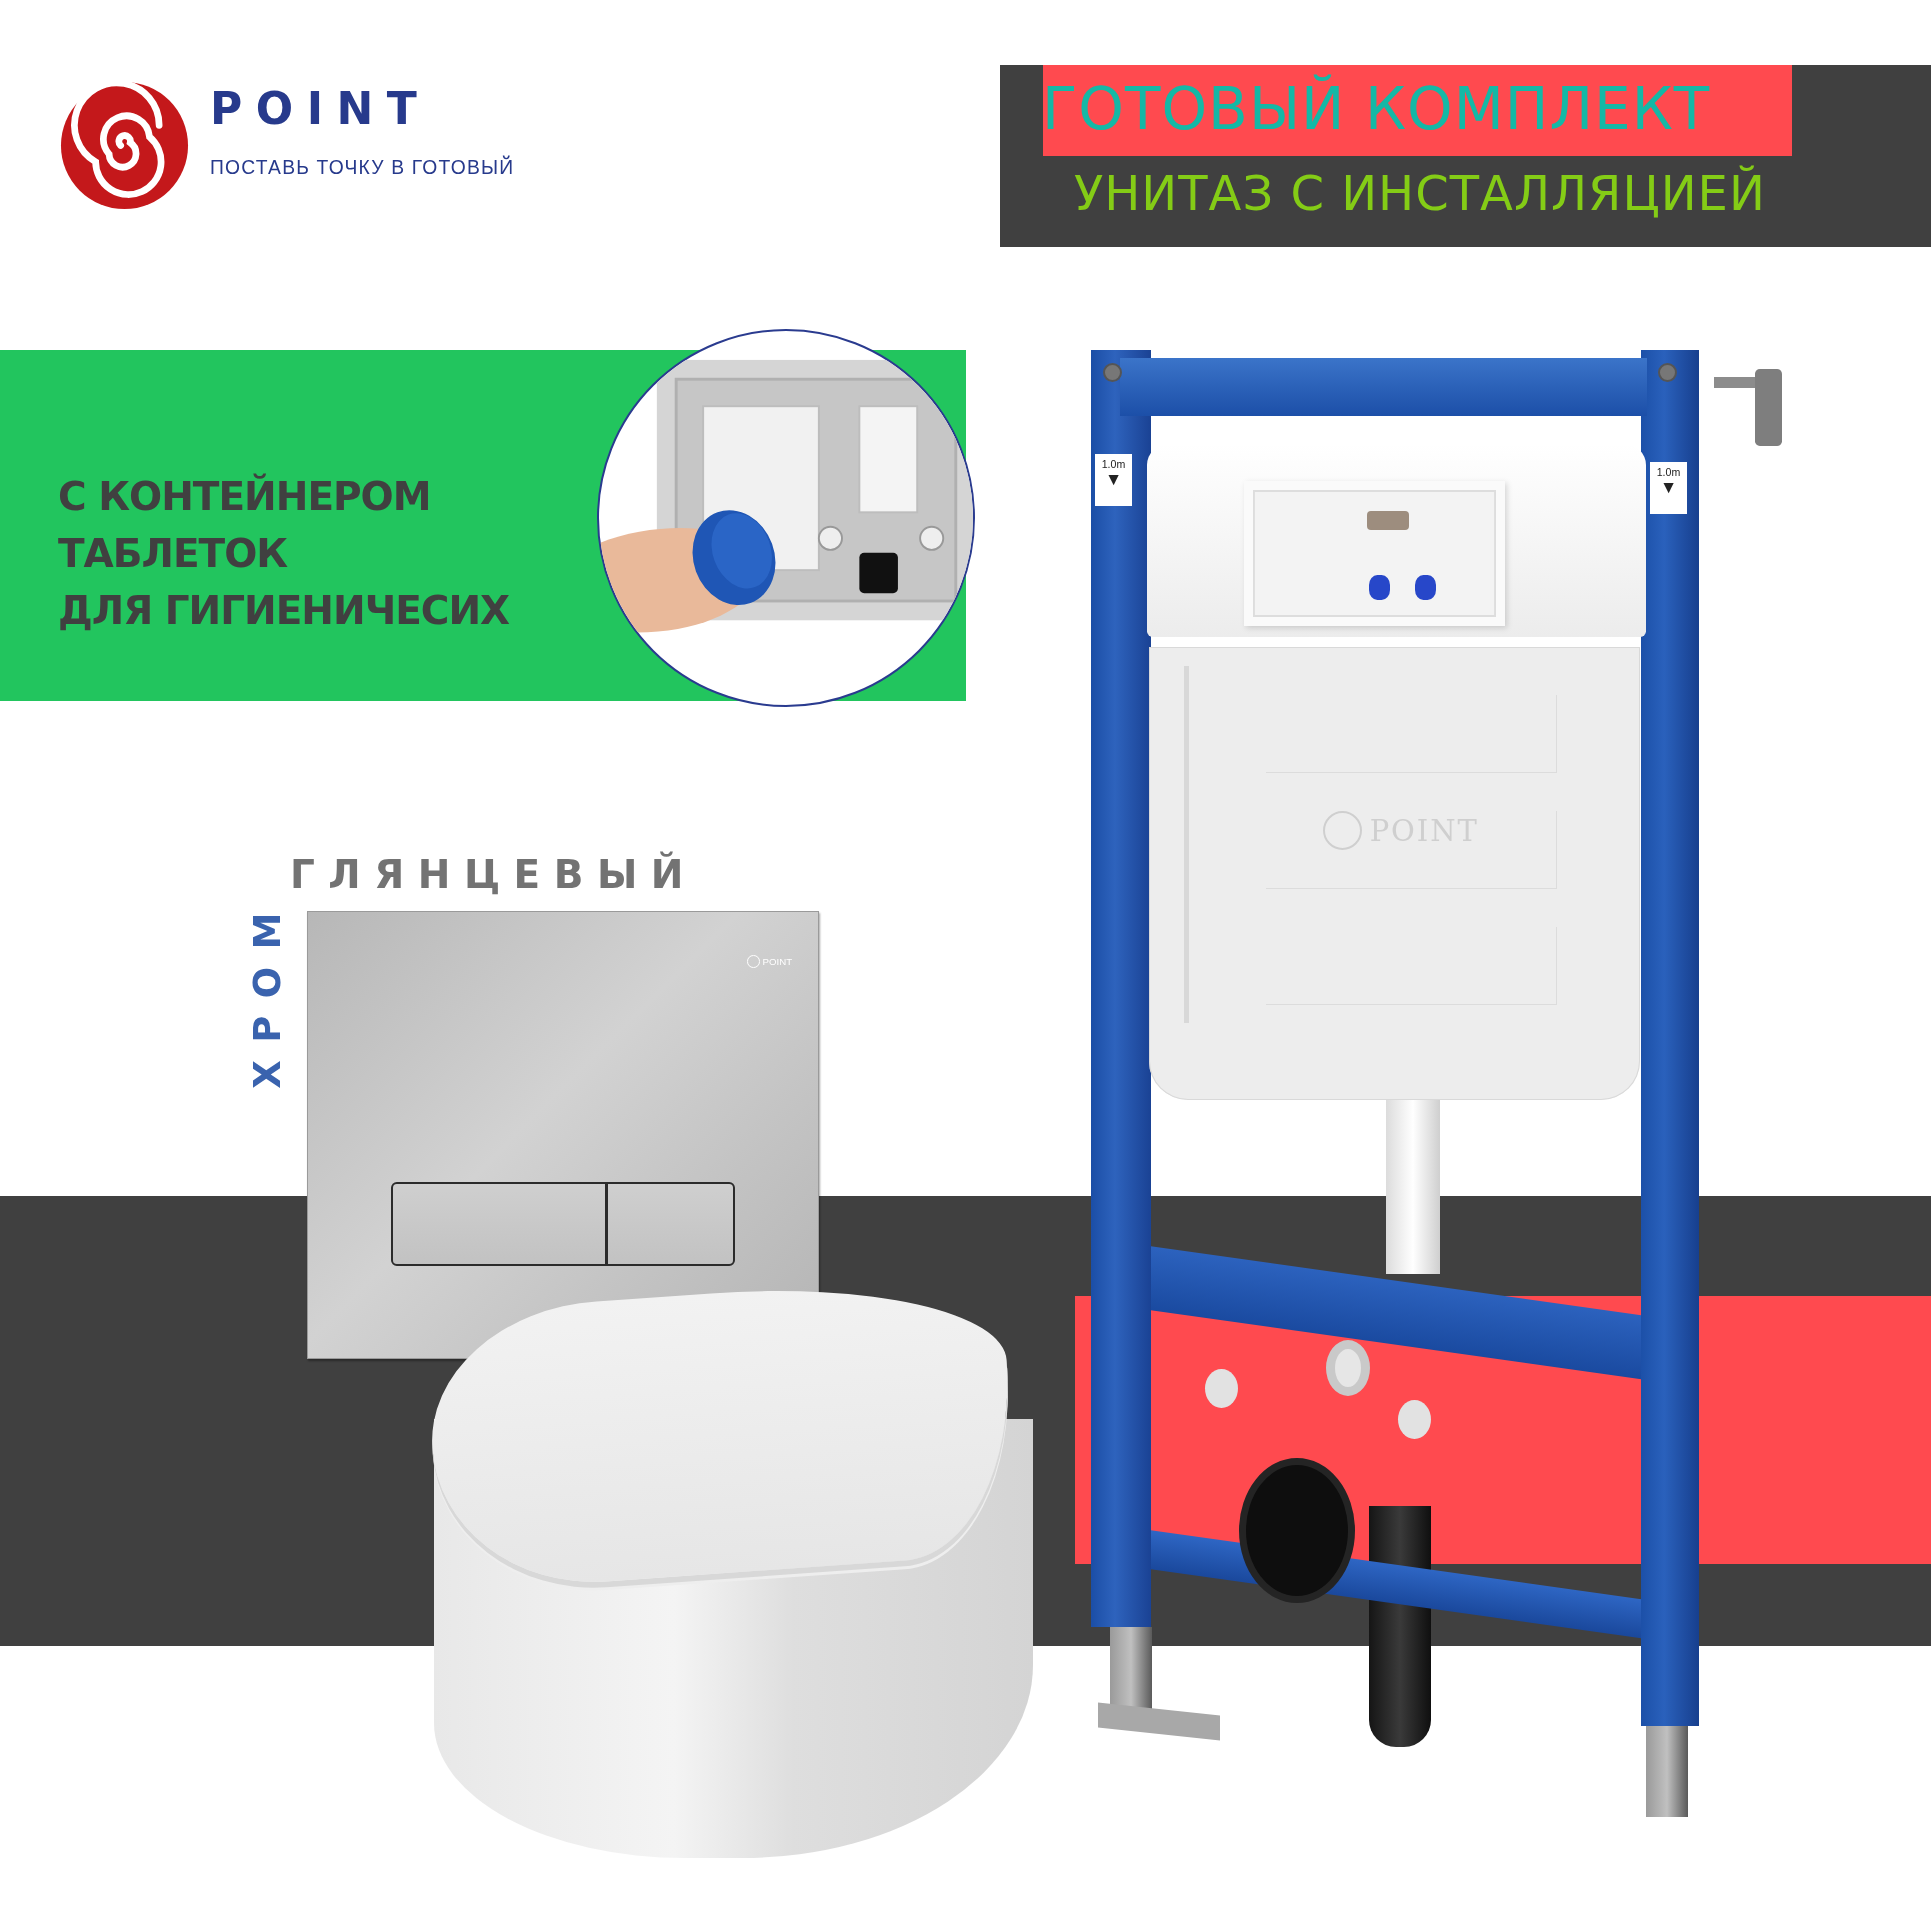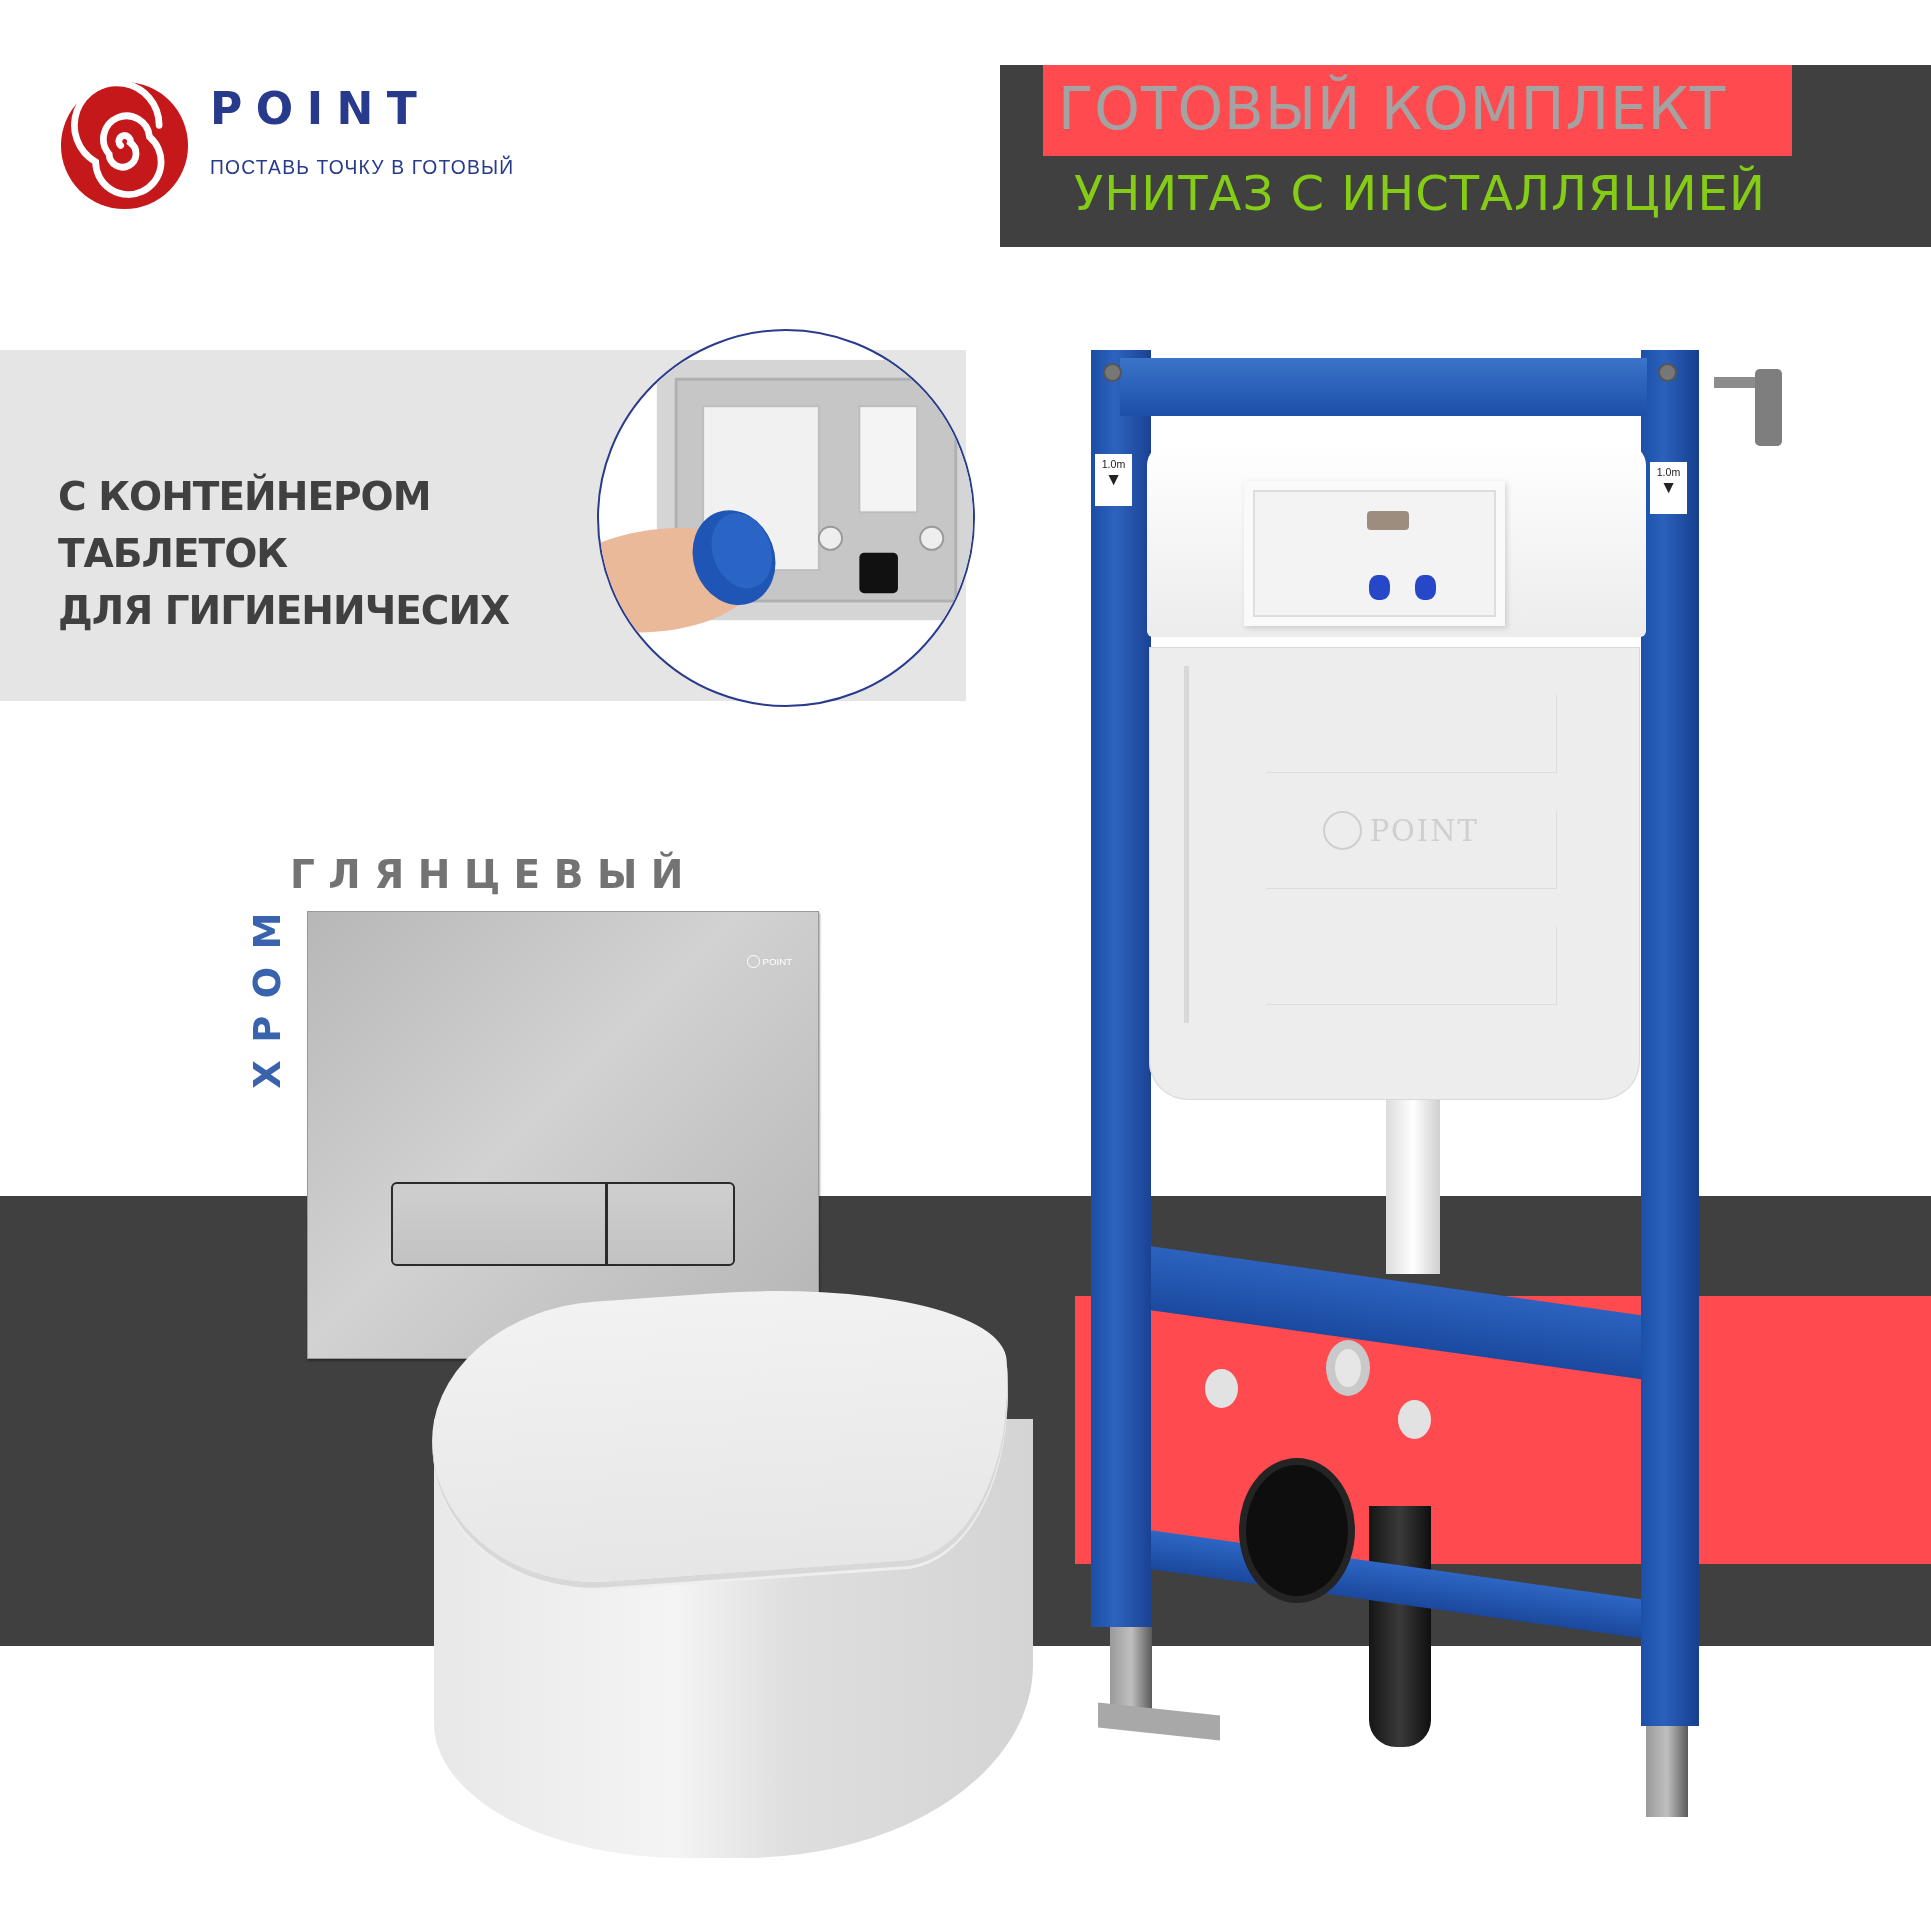--- a/index.html
+++ b/index.html
@@ -11,25 +11,25 @@
   .band-red { left:1075px; top:1296px; width:856px; height:268px; background:#ff4a4f; }
 
   
   .logo { left:60px; top:81px; width:406px; height:129px; }
   .logo-word { left:150px; top:5.8px; font-family:"DejaVu Sans", sans-serif; font-size:44px; font-weight:bold; letter-spacing:13.5px; color:#273a8c; line-height:1; }
   .logo-tag { left:150px; top:77px; font-size:19.3px; color:#273a8c; letter-spacing:1.2px; white-space:nowrap; line-height:1; }
 
   
   .banner { left:1000px; top:65px; width:931px; height:182px; background:#404040; }
   .banner-hl { left:43px; top:0; width:749px; height:91px; background:#ff4a4f; }
-  .banner-l1 { left:58px; top:15.4px; font-family:"DejaVu Sans", sans-serif; font-size:58px; color:#a3a3a3; line-height:1; white-space:nowrap; letter-spacing:1px; }
+  .banner-l1 { left:42px; top:15.4px; font-family:"DejaVu Sans", sans-serif; font-size:58px; color:#14b8a6; line-height:1; white-space:nowrap; letter-spacing:1px; }
   .banner-l2 { left:46px; top:104px; font-family:"DejaVu Sans", sans-serif; font-size:48px; color:#84cc16; line-height:1; white-space:nowrap; letter-spacing:1px;margin-left:28px; }
 
   
-  .feature { left:0; top:350px; width:966px; height:351px; background:#e5e5e5; }
+  .feature { left:0; top:350px; width:966px; height:351px; background:#22c55e; }
   .feature-text { left:58px; top:118px; font-family:"DejaVu Sans", sans-serif; font-weight:bold; font-size:39px; color:#404040; line-height:57px; letter-spacing:-1px; }
   .feature-text div { white-space:nowrap; }
   .zoom-circle { left:597px; top:-21px; width:378px; height:378px; border-radius:50%; border:2.9px solid #2a3b8f; background:#ffffff; overflow:hidden; box-sizing:border-box; }
 
   
   .chrome-v { left:249px; top:905px; width:35px; height:174px; }
   .chrome-v span { position:absolute; left:50%; top:50%; transform:translate(-50%,-50%) rotate(-90deg); font-family:"DejaVu Sans", sans-serif; font-weight:bold; font-size:37px; color:#3a63ae; letter-spacing:17.4px; white-space:nowrap; }
   .gloss { left:290px; top:855px; font-family:"DejaVu Sans", sans-serif; font-weight:bold; font-size:39px; color:#737373; letter-spacing:13.5px; white-space:nowrap; line-height:1; }
   .plate { left:307px; top:911px; width:512px; height:448px; background:linear-gradient(135deg,#b7b7b7 0%,#d2d2d2 45%,#c4c4c4 70%,#b4b4b4 100%); border:1px solid #9a9a9a; box-shadow:1px 1.9px 1.9px rgba(0,0,0,.35); box-sizing:border-box; }
   .plate-btn-l { left:83px; top:270px; width:216px; height:84px; border:2.9px solid #2b2b2b; border-radius:5.8px 0 0 5.8px; background:linear-gradient(180deg,#cfcfcf,#c2c2c2); box-sizing:border-box; }

